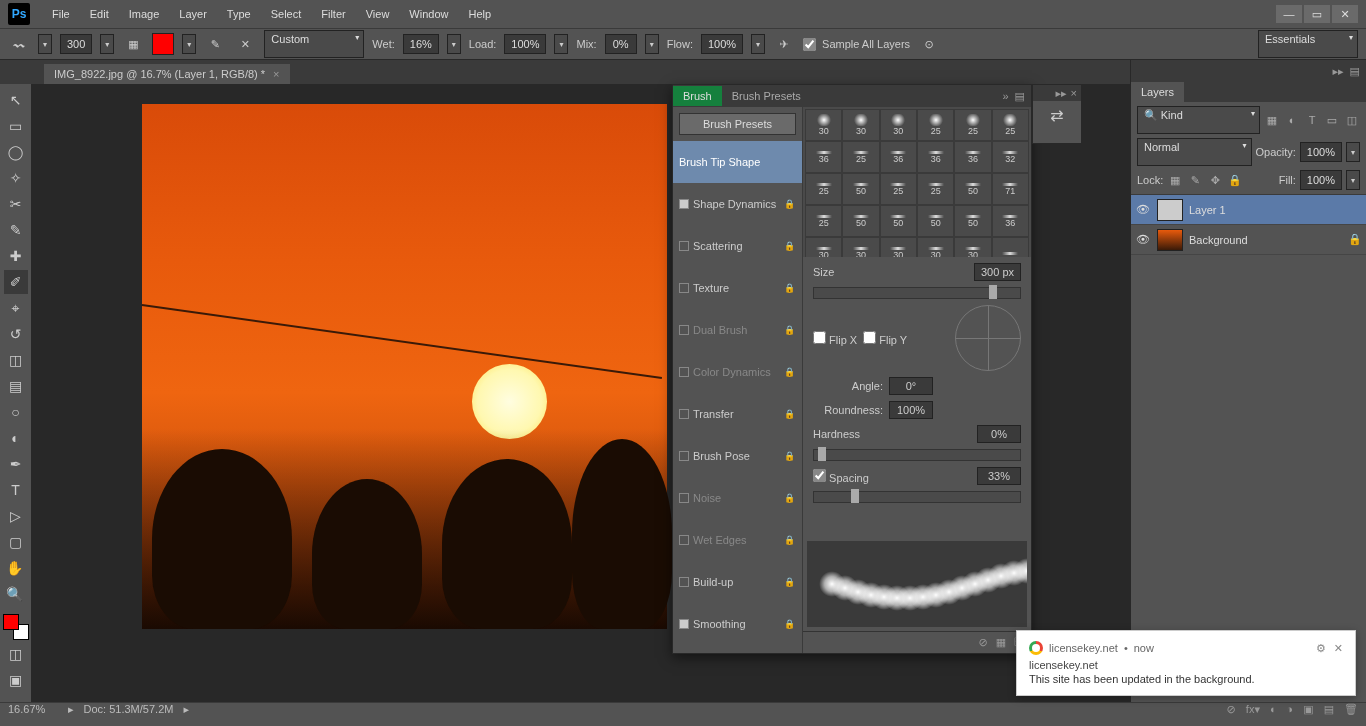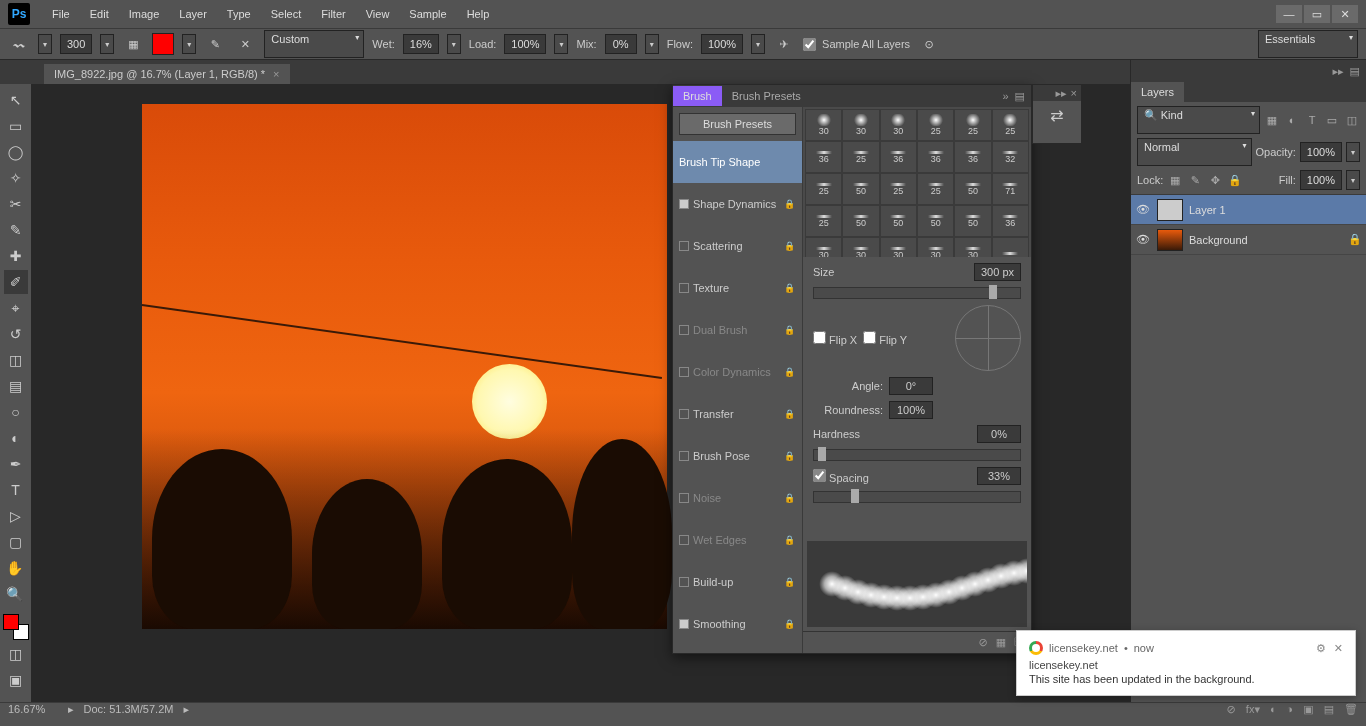--- a/index.html
+++ b/index.html
@@ -45,21 +45,21 @@
 .layer-row{display:flex;align-items:center;height:30px;padding:0 4px;gap:6px;color:#ddd;border-bottom:1px solid #454545}
 .layer-row.selected{background:#5b7aa8}
 .eye{width:16px;text-align:center}
 .layer-thumb{width:26px;height:22px;background:#ccc;border:1px solid #222}
 .layer-thumb.sunset{background:linear-gradient(#e85a0c,#3a1a08)}
 .lock-ic{margin-left:auto;color:#ccc}
 
 .brush-panel{position:absolute;left:672px;top:84px;width:360px;height:570px;background:#535353;border:1px solid #282828;box-shadow:0 4px 12px rgba(0,0,0,0.5);display:flex;flex-direction:column}
 .bp-tabs{height:22px;background:#3a3a3a;display:flex;align-items:center}
 .bp-tab{padding:4px 10px;color:#aaa;cursor:pointer}
-.bp-tab.active{background:#8b5cf6;color:#ddd}
+.bp-tab.active{background:#15803d;color:#ddd}
 .bp-tabs .tright{margin-left:auto;padding:4px 6px;color:#999;display:flex;gap:6px}
 .bp-body{flex:1;display:flex;overflow:hidden}
 .bp-left{width:130px;border-right:1px solid #3a3a3a;display:flex;flex-direction:column}
 .bp-presets-btn{margin:6px;background:#6a6a6a;border:1px solid #333;color:#ddd;padding:4px;text-align:center;cursor:pointer}
 .bp-item{display:flex;align-items:center;padding:15px 6px;gap:4px;color:#ccc;cursor:pointer;position:relative}
 .bp-item.sel{background:#6e8aad;color:#fff}
 .bp-item.dis{color:#888}
 .bp-item .chk{width:10px;height:10px;border:1px solid #888;display:inline-block}
 .bp-item .chk.on{background:#ccc}
 .bp-item .lk{margin-left:auto;font-size:9px;color:#888}
@@ -98,21 +98,21 @@
 .watermark .sub{font-size:12px;display:block}
 .chrome-ic{width:14px;height:14px;border-radius:50%;background:conic-gradient(#ea4335 0 120deg,#fbbc05 120deg 240deg,#34a853 240deg 360deg);position:relative}
 .chrome-ic::after{content:"";position:absolute;inset:3px;background:#fff;border-radius:50%}
 input[type=checkbox]{accent-color:#888}
 </style>
 </head>
 <body>
 
 <div class="titlebar">
   <div class="ps-logo">Ps</div>
-  <div id="menu-host"><span class="menu-item">File</span><span class="menu-item">Edit</span><span class="menu-item">Image</span><span class="menu-item">Layer</span><span class="menu-item">Type</span><span class="menu-item">Select</span><span class="menu-item">Filter</span><span class="menu-item">View</span><span class="menu-item">Sample</span><span class="menu-item">Help</span></div>
+  <div id="menu-host"><span class="menu-item">File</span><span class="menu-item">Edit</span><span class="menu-item">Image</span><span class="menu-item">Layer</span><span class="menu-item">Type</span><span class="menu-item">Select</span><span class="menu-item">Filter</span><span class="menu-item">View</span><span class="menu-item">Window</span><span class="menu-item">Help</span></div>
   <div class="win-controls">
     <div class="win-btn">—</div>
     <div class="win-btn">▭</div>
     <div class="win-btn">✕</div>
   </div>
 </div>
 
 <div class="options-bar">
   <div class="tool-icon">〰</div>
   <div class="opt-drop">▾</div>

